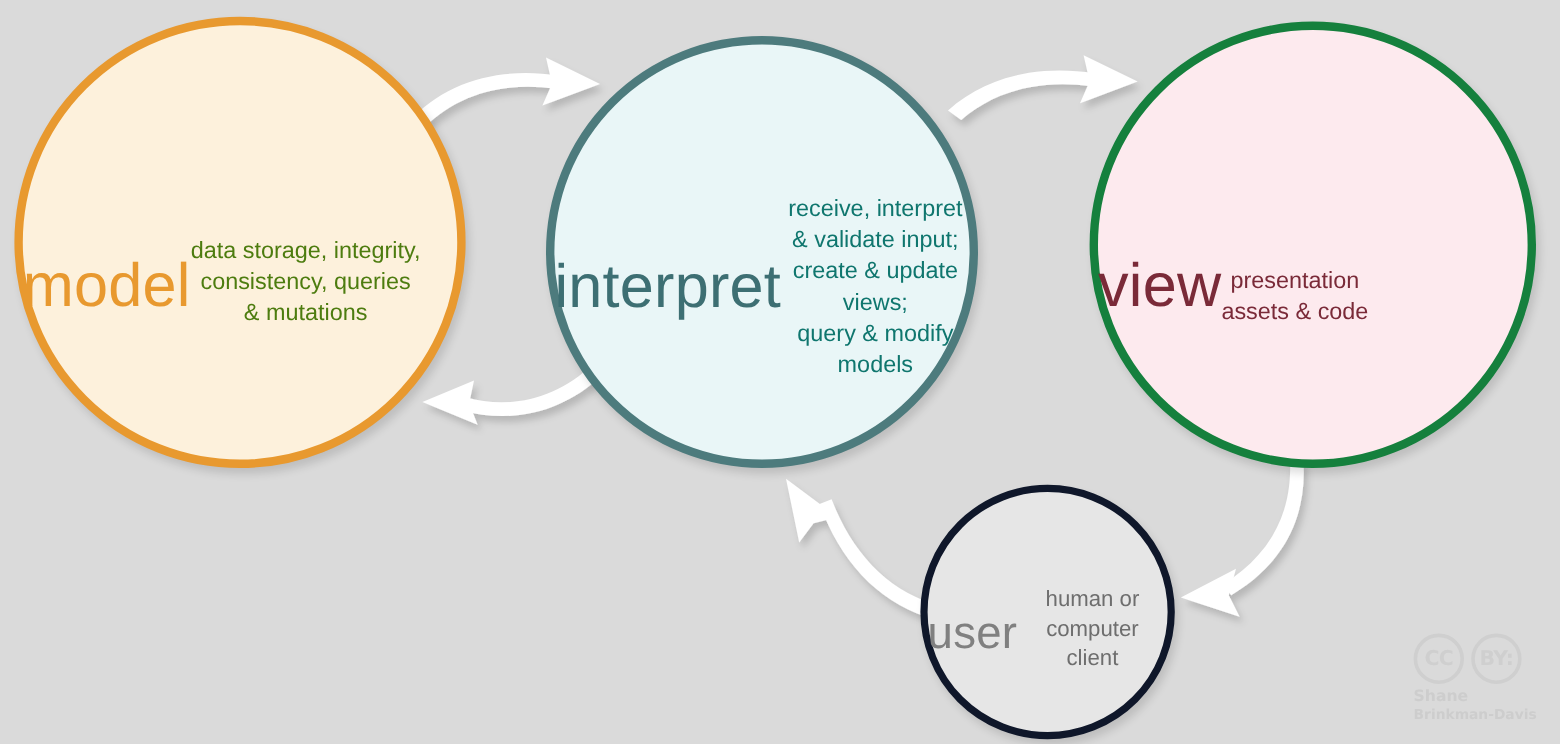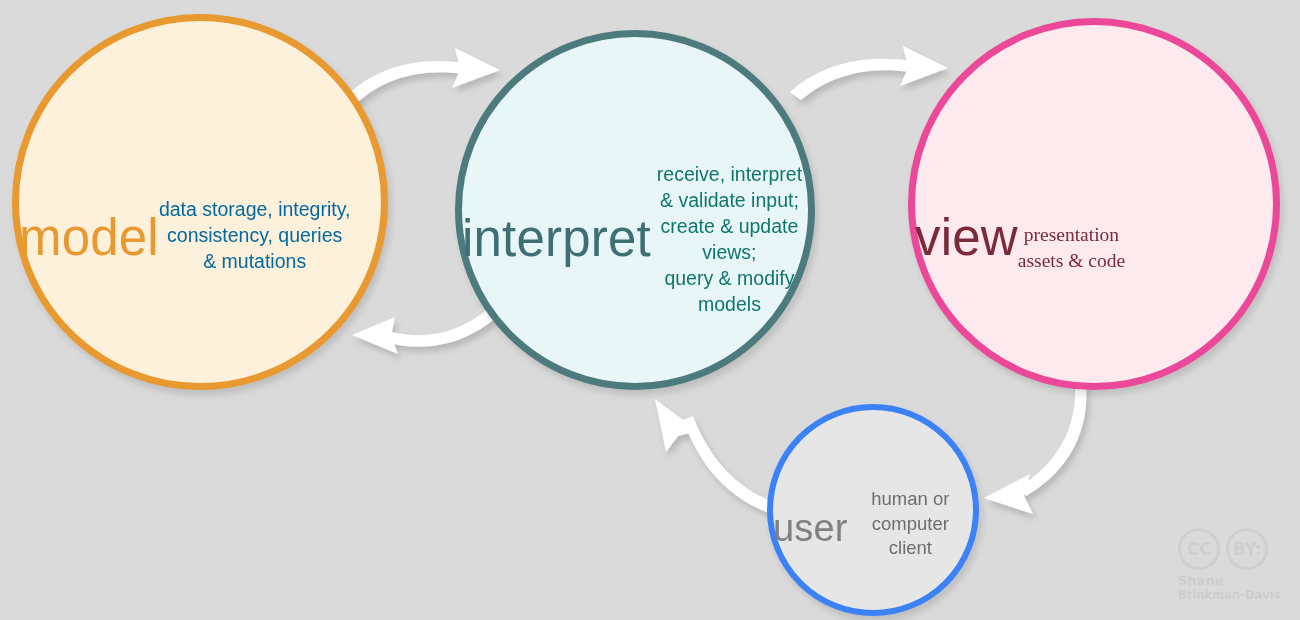--- a/index.html
+++ b/index.html
@@ -55,21 +55,21 @@
     height: 376px;
     background: #fdf1dc;
     border: 7px solid #e8992f;
   }
   #node-model .title {
     color: #e8992f;
     font-size: 51px;
     margin-top: 70px;
   }
   #node-model .desc {
-    color: #0369a1;
+    color: #4d7c0f;
     font-size: 19.5px;
     margin-top: 68px;
   }
 
   
   #node-controller {
     left: 455px;
     top: 30px;
     width: 360px;
     height: 360px;
@@ -87,41 +87,41 @@
     margin-top: 60px;
   }
 
   
   #node-view {
     left: 908px;
     top: 18px;
     width: 372px;
     height: 372px;
     background: #fdeaee;
-    border: 7px solid #ec4899;
+    border: 7px solid #15803d;
   }
   #node-view .title {
     color: #7a2a38;
     font-size: 51px;
     margin-top: 66px;
   }
   #node-view .desc {
     color: #7a2a38;
     font-size: 19.5px;
     margin-top: 88px;
   }
 
   
   #node-user {
     left: 767px;
     top: 404px;
     width: 212px;
     height: 212px;
     background: #e6e6e6;
-    border: 6px solid #3b82f6;
+    border: 6px solid #0f172a;
   }
   #node-user .title {
     color: #808080;
     font-size: 38px;
     margin-top: 36px;
   }
   #node-user .desc {
     color: #6e6e6e;
     font-size: 18.5px;
     margin-top: 28px;
@@ -217,21 +217,21 @@
 
   <div class="node" id="node-controller">
     <div class="title">interpret</div>
     <div class="desc" style="white-space: pre-line;">receive, interpret &amp; validate input;
 create &amp; update views;
 query &amp; modify models</div>
   </div>
 
   <div class="node" id="node-view">
     <div class="title">view</div>
-    <div class="desc" style="white-space: pre-line; font-family: Liberation Serif, serif;">presentation
+    <div class="desc" style="white-space: pre-line;">presentation
 assets &amp; code</div>
   </div>
 
   <div class="node" id="node-user">
     <div class="title">user</div>
     <div class="desc" style="white-space: pre-line;">human or
 computer client</div>
   </div>
 
   <div id="cc-badge">

